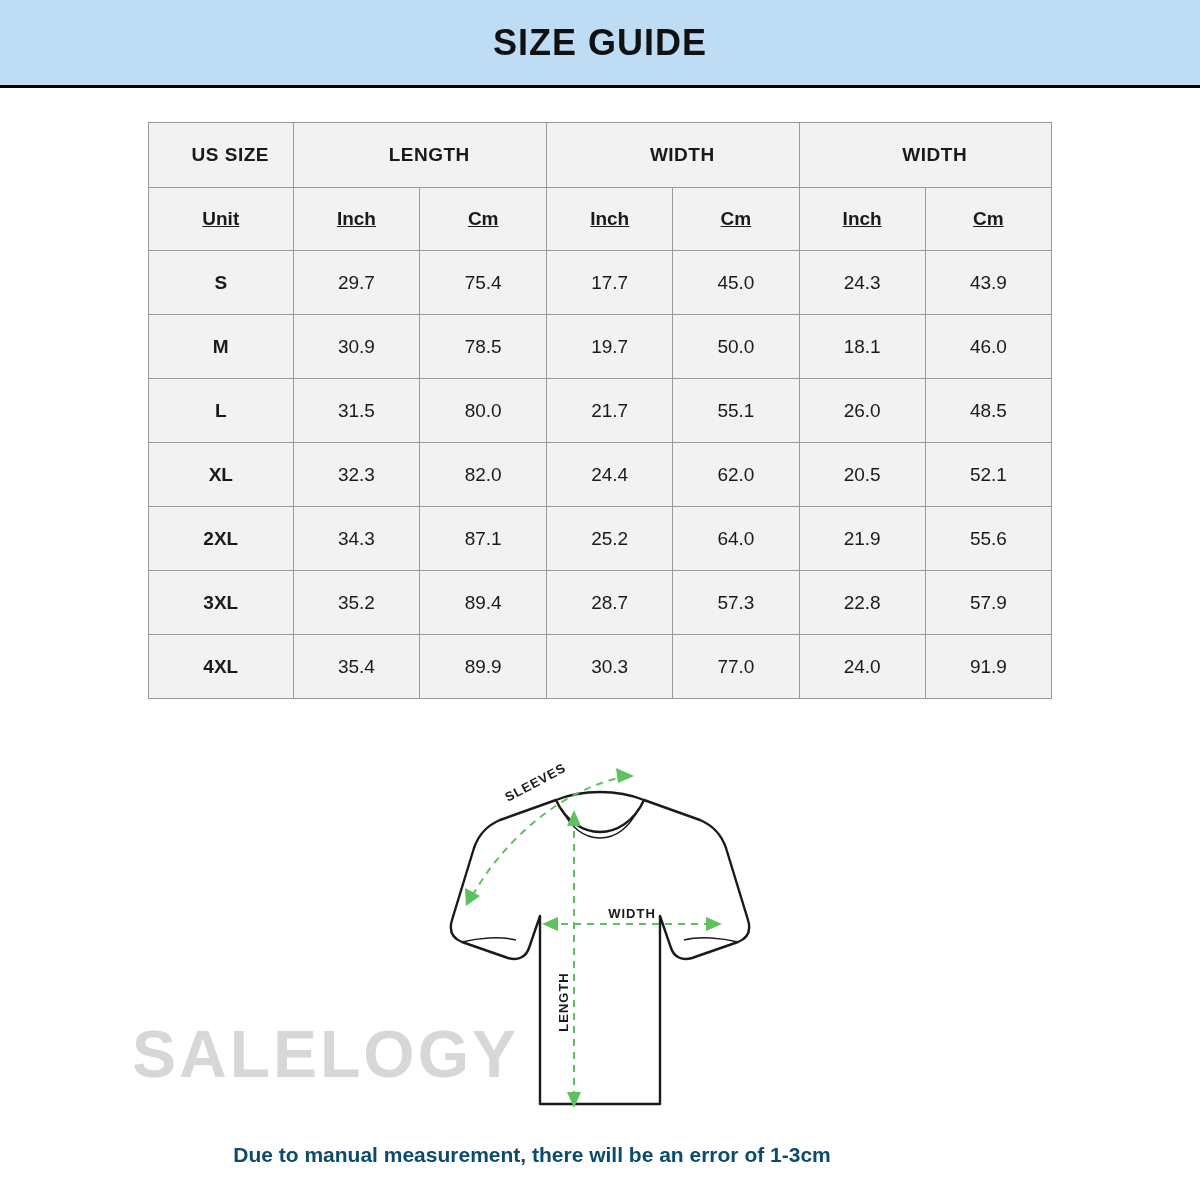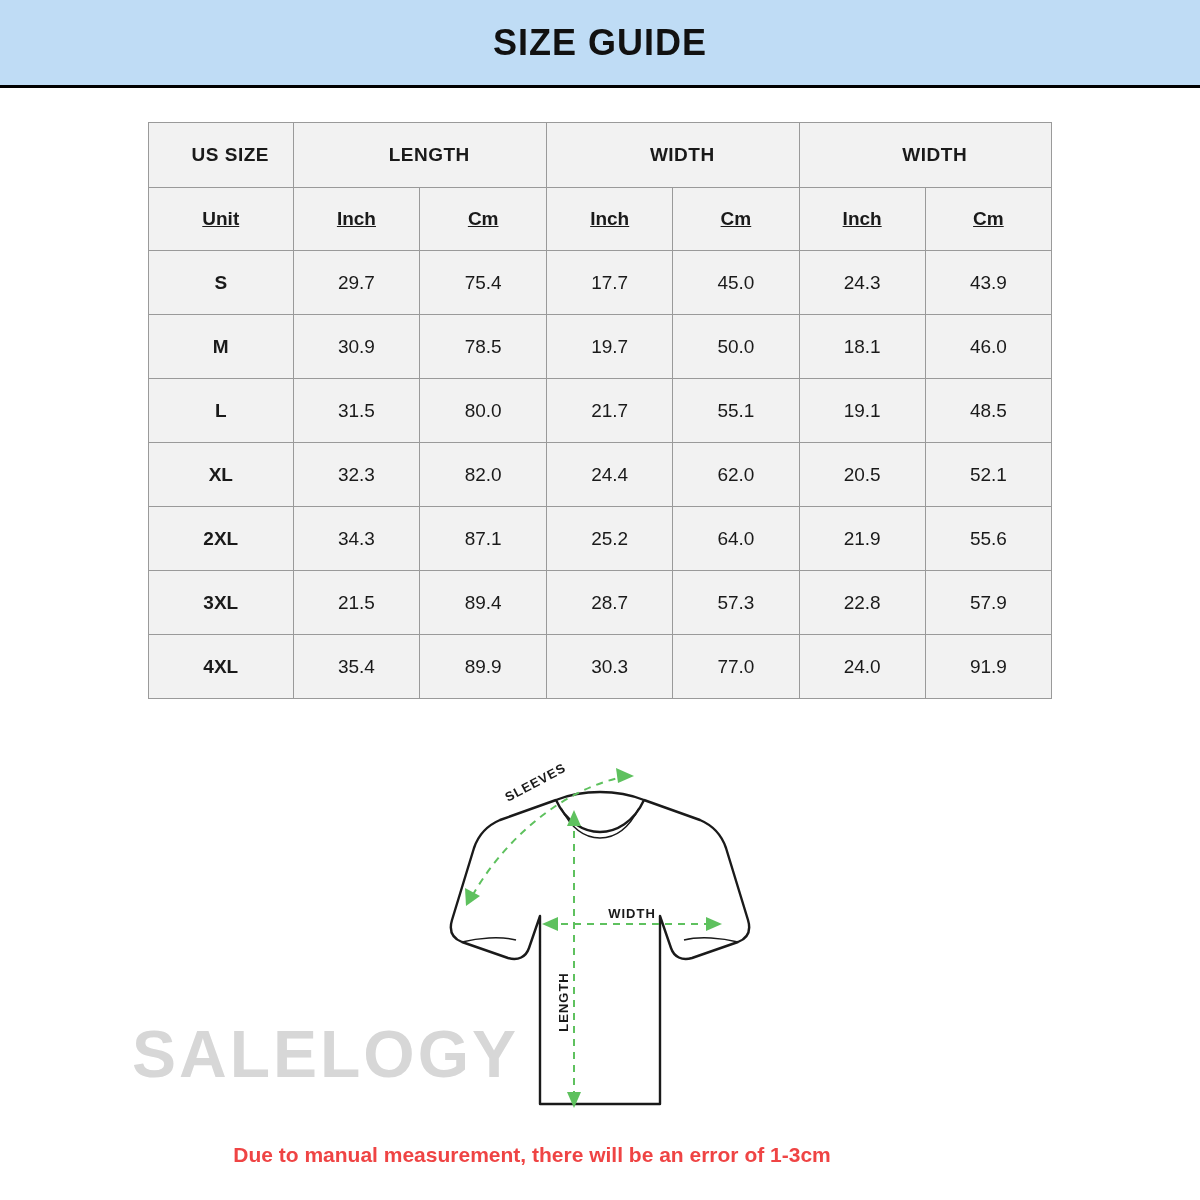--- a/index.html
+++ b/index.html
@@ -120,21 +120,21 @@
 
   
   .note {
     position: absolute;
     top: 1143px;
     left: 0;
     width: 1064px;
     text-align: center;
     font-size: 21px;
     font-weight: bold;
-    color: #ef4444;
+    color: #0c4a6e;
     z-index: 7;
   }
 </style>
 </head>
 <body>
 
 <div class="header">
   <div class="header-title">SIZE GUIDE</div>
 </div>
 
@@ -178,21 +178,21 @@
         <td>50.0</td>
         <td>18.1</td>
         <td>46.0</td>
       </tr>
       <tr class="row-data">
         <td class="size-cell">L</td>
         <td>31.5</td>
         <td>80.0</td>
         <td>21.7</td>
         <td>55.1</td>
-        <td>19.1</td>
+        <td>26.0</td>
         <td>48.5</td>
       </tr>
       <tr class="row-data">
         <td class="size-cell">XL</td>
         <td>32.3</td>
         <td>82.0</td>
         <td>24.4</td>
         <td>62.0</td>
         <td>20.5</td>
         <td>52.1</td>
@@ -201,21 +201,21 @@
         <td class="size-cell">2XL</td>
         <td>34.3</td>
         <td>87.1</td>
         <td>25.2</td>
         <td>64.0</td>
         <td>21.9</td>
         <td>55.6</td>
       </tr>
       <tr class="row-data">
         <td class="size-cell">3XL</td>
-        <td>21.5</td>
+        <td>35.2</td>
         <td>89.4</td>
         <td>28.7</td>
         <td>57.3</td>
         <td>22.8</td>
         <td>57.9</td>
       </tr>
       <tr class="row-data">
         <td class="size-cell">4XL</td>
         <td>35.4</td>
         <td>89.9</td>

